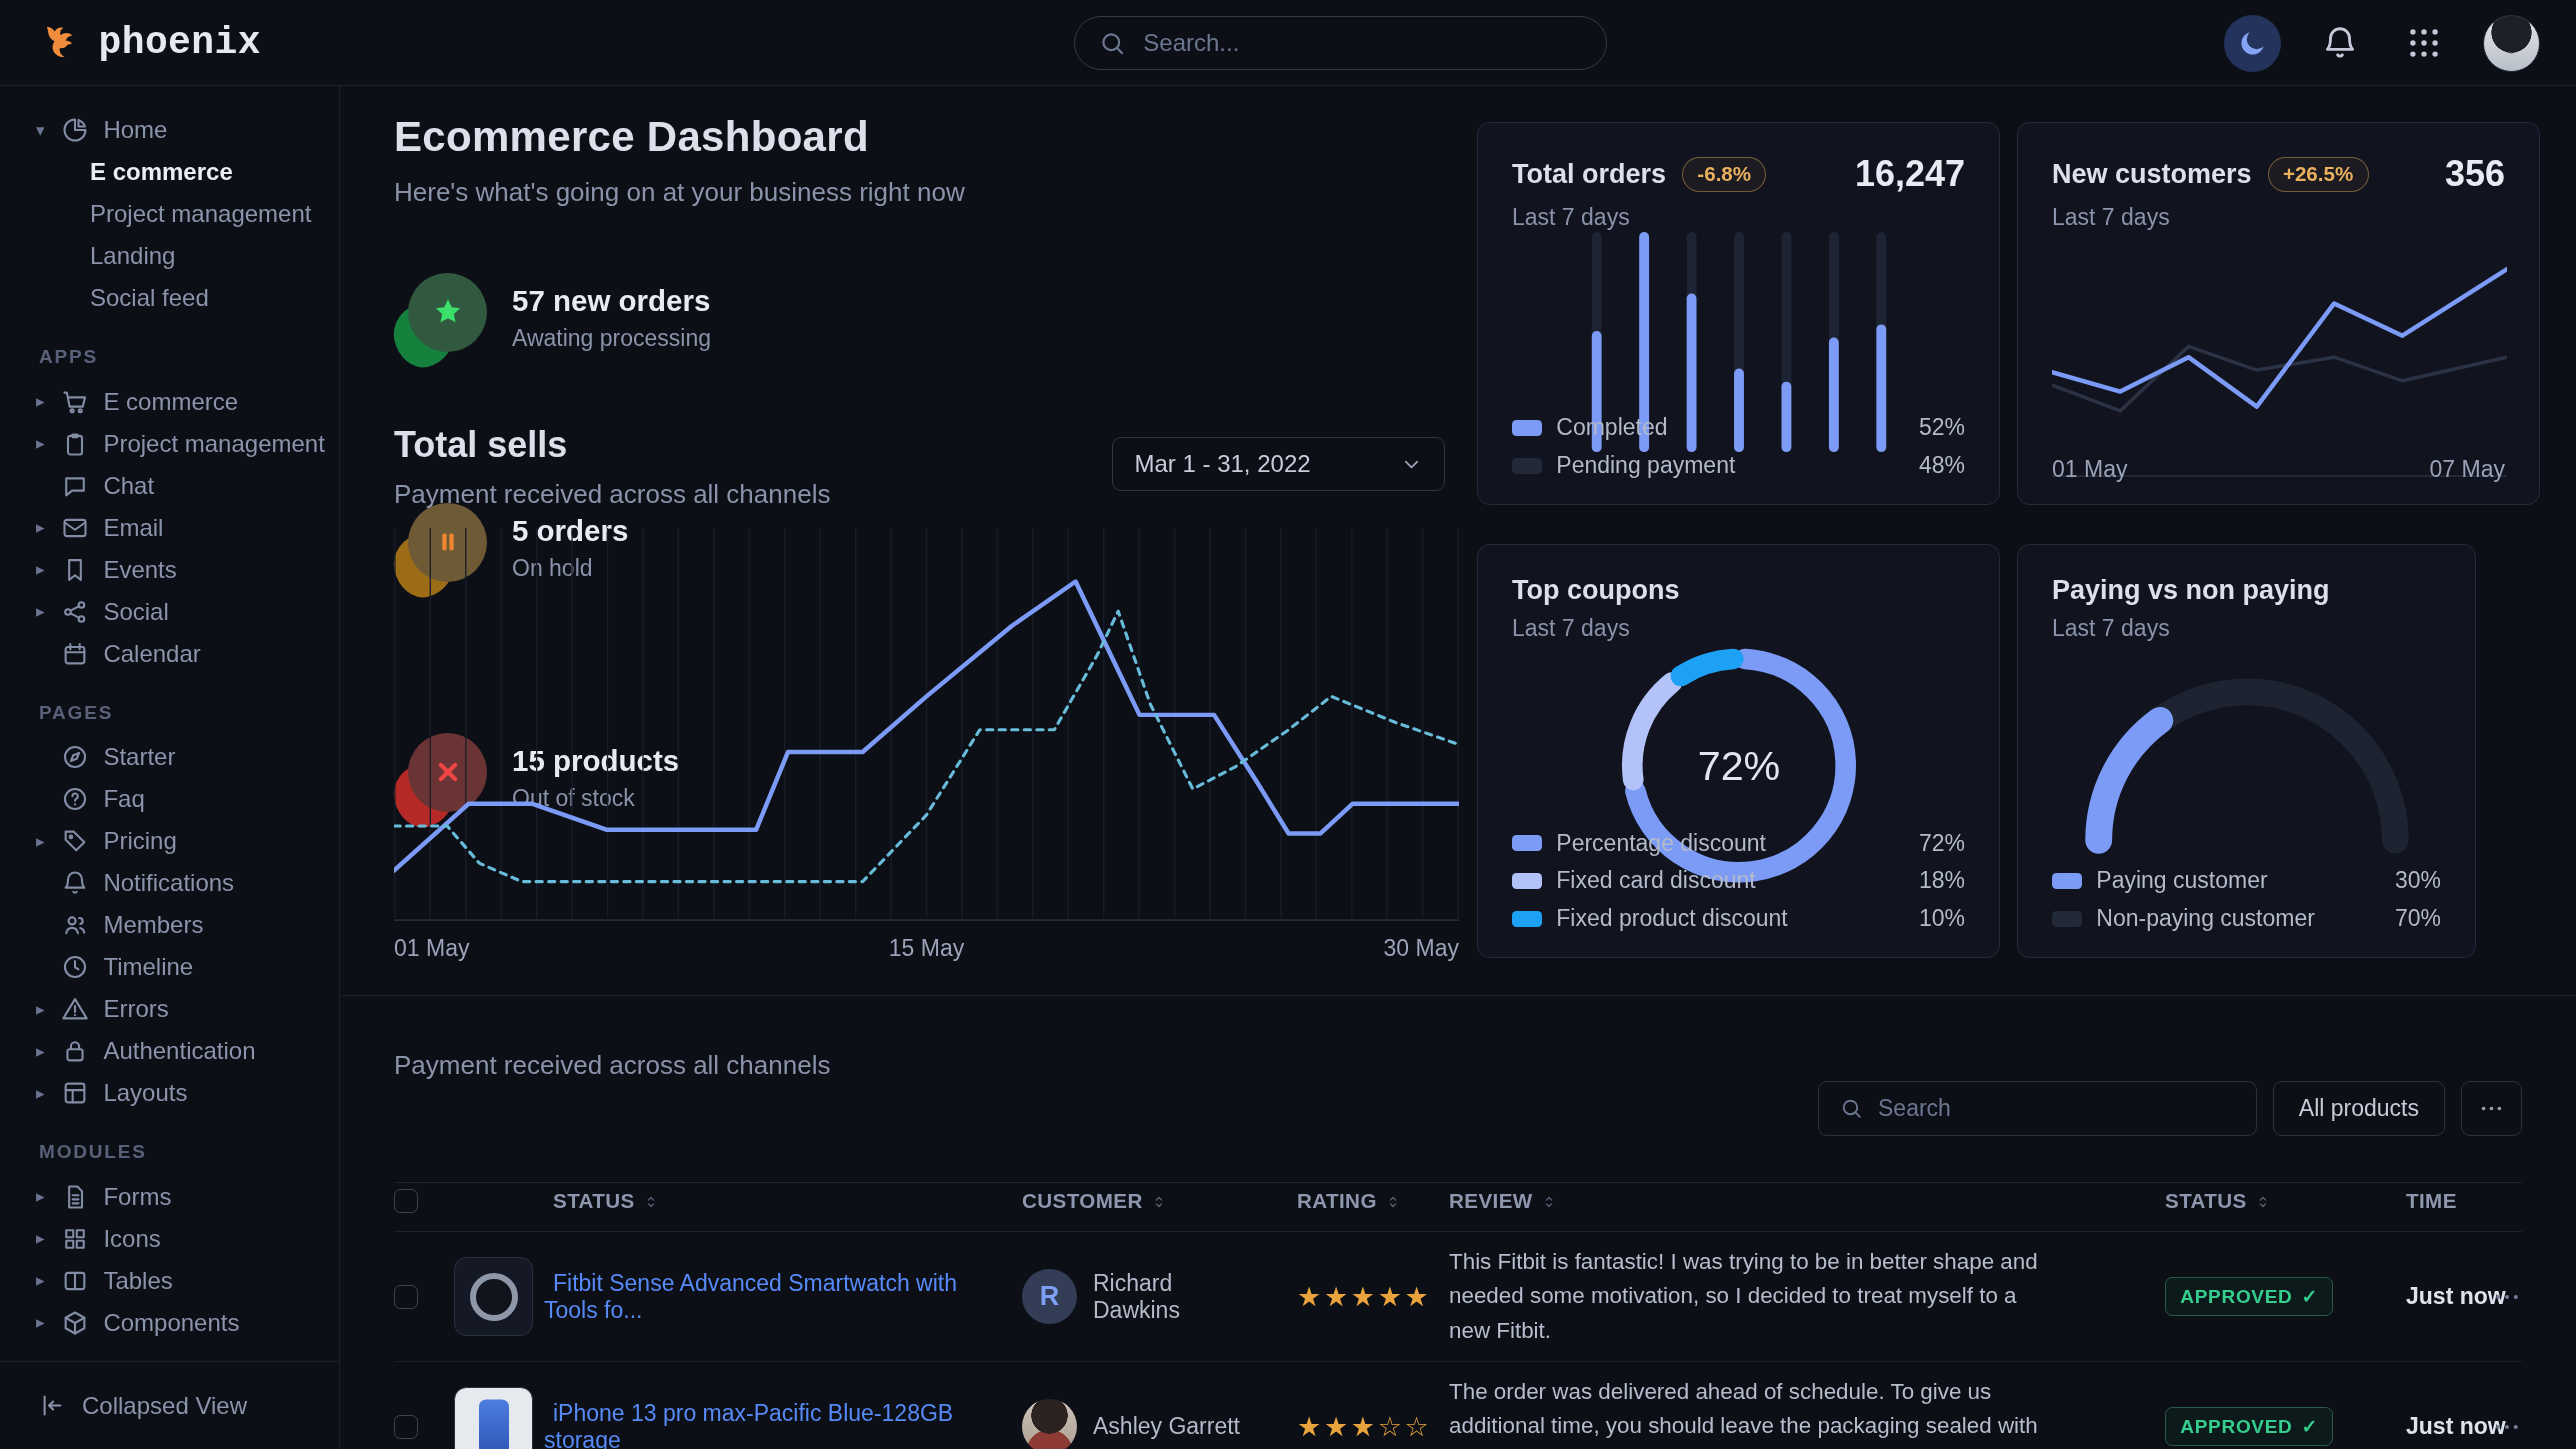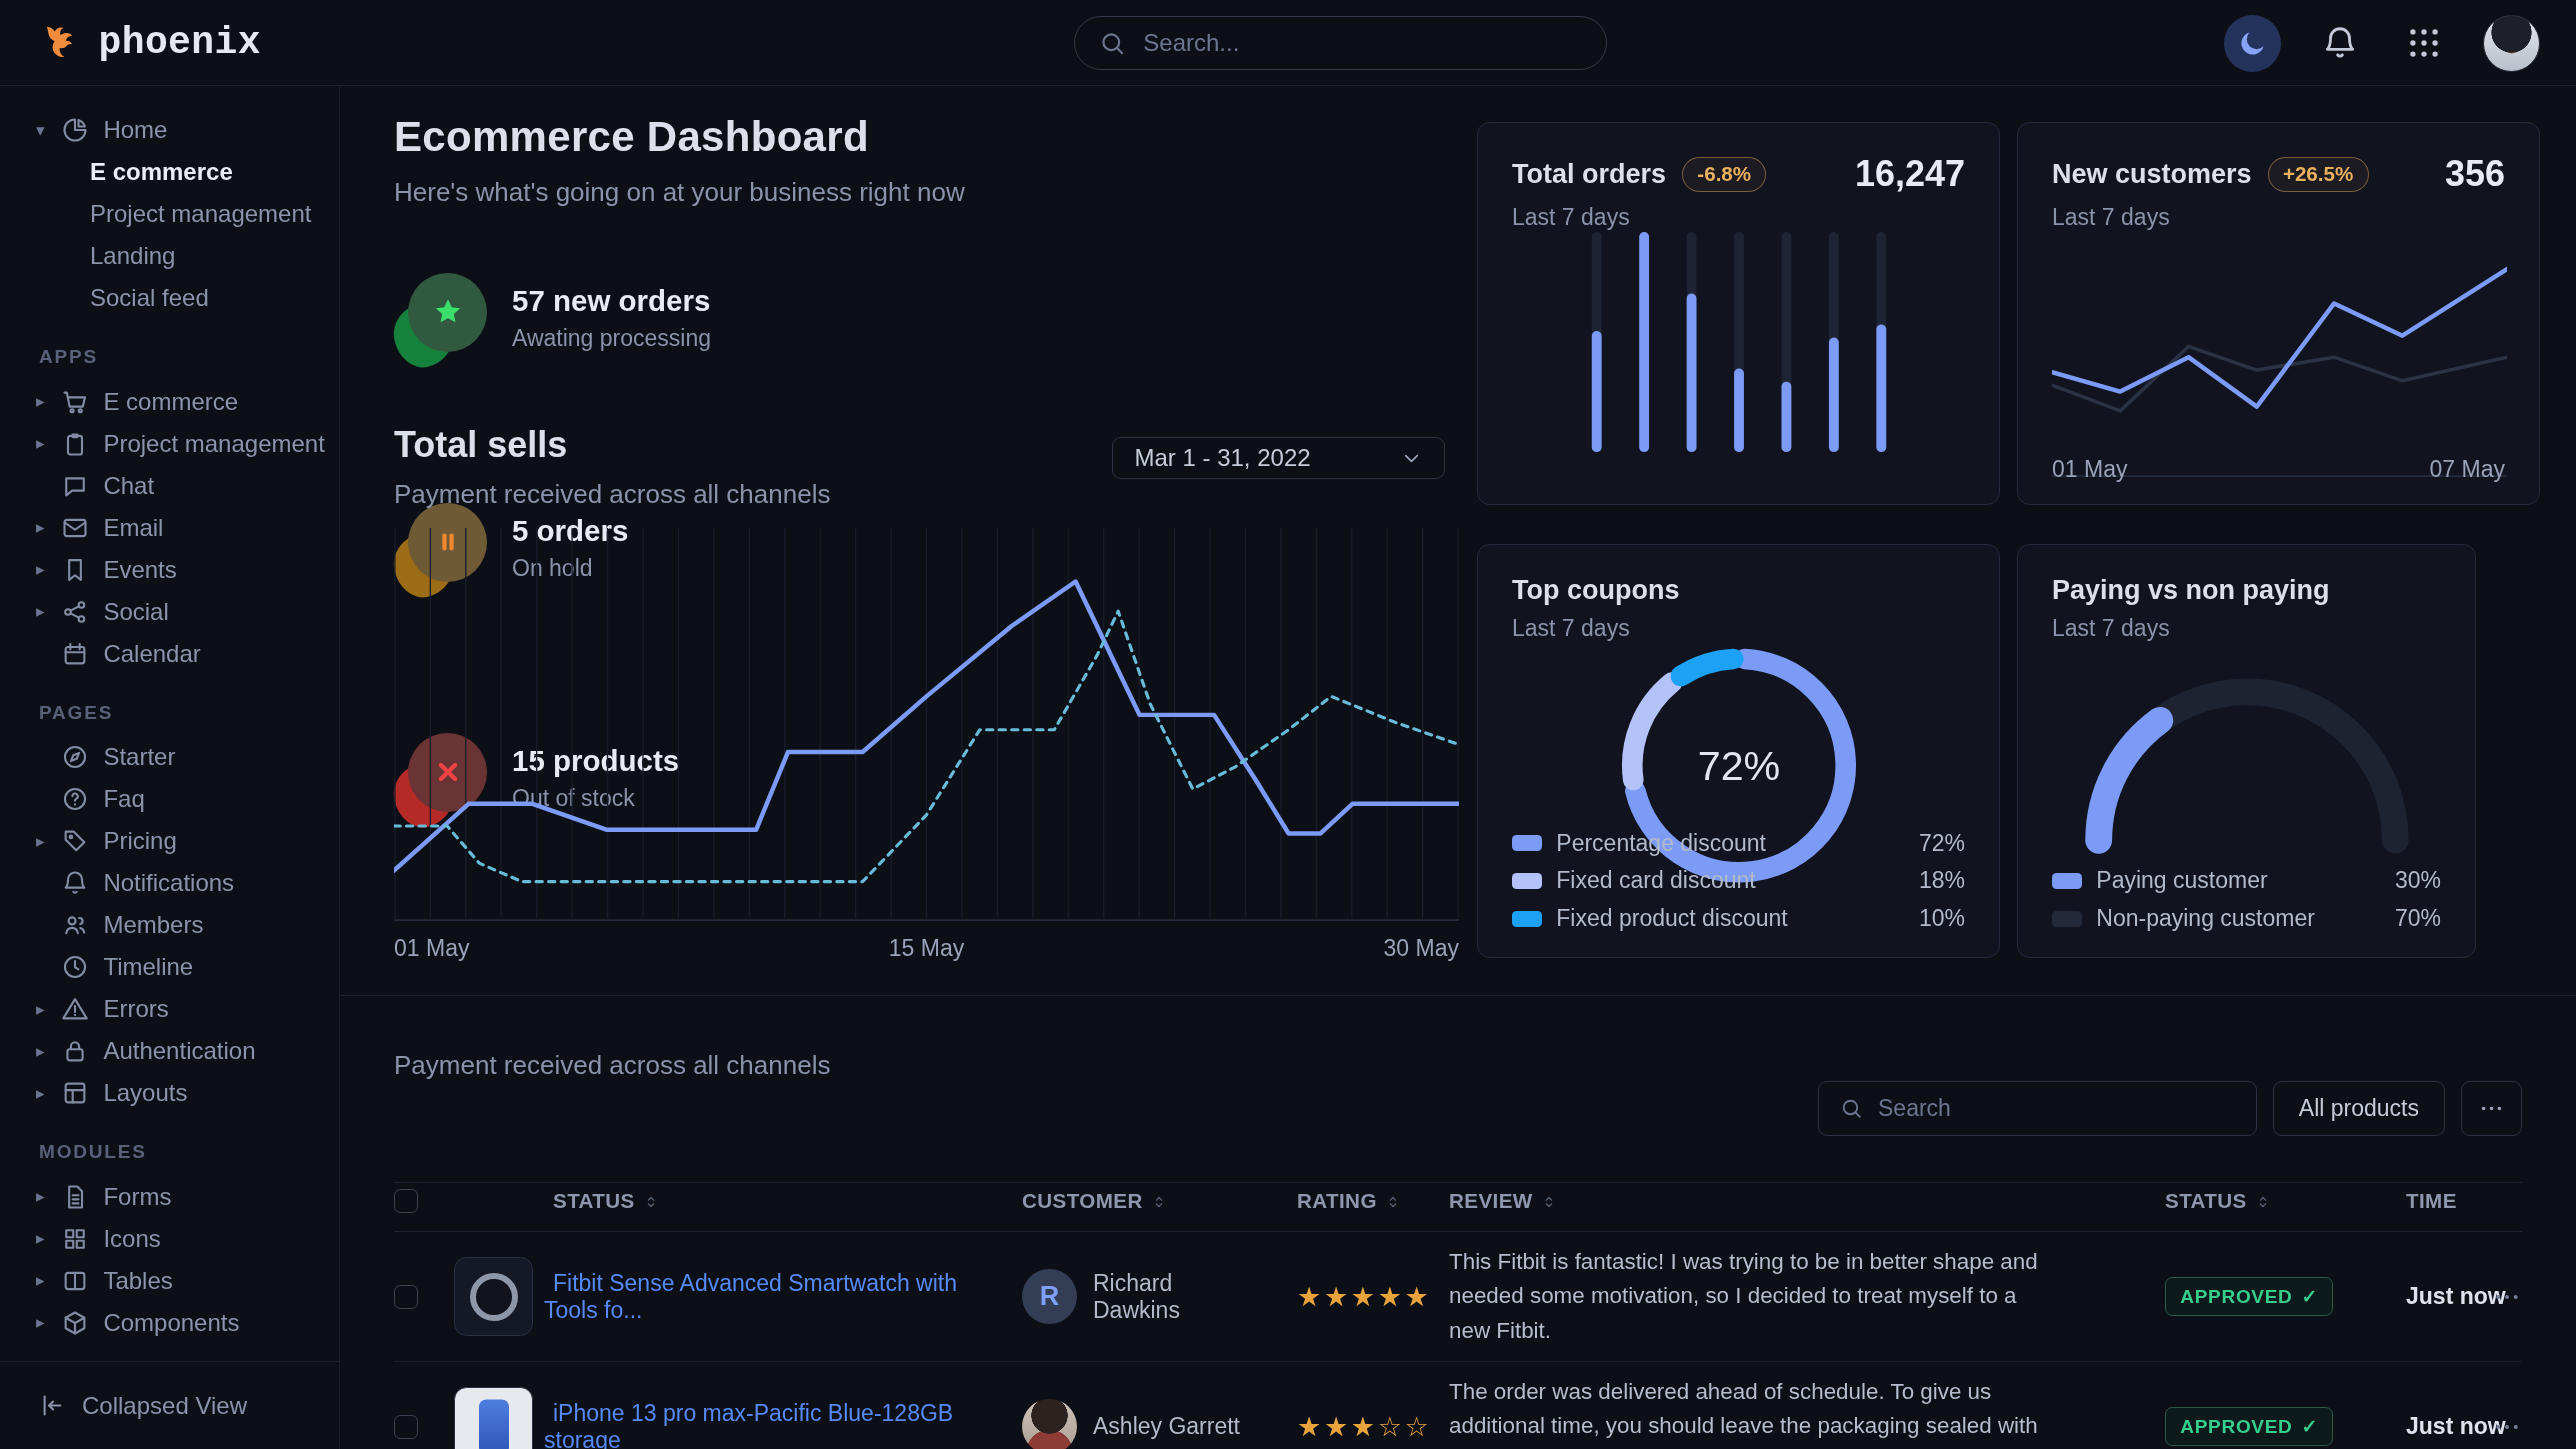--- a/index.html
+++ b/index.html
@@ -67,21 +67,21 @@
   .stat-ic .glyph { width:34px; height:34px; }
   .stat.success .blob { background:#15813c; } .stat.success .circ { background:#31593f; color:#3ae06b; }
   .stat.warning .blob { background:#9c6c16; } .stat.warning .circ { background:#6e5a35; color:#f0872e; }
   .stat.danger  .blob { background:#b52a26; } .stat.danger  .circ { background:#6b3434; color:#ef4444; }
   .stat .val { font-size:29.5px; font-weight:bold; color:#e8ebf3; }
   .stat .sub { margin-top:7.2px; font-size:23px; color:#8a93a9; }
   
   .sells-header { position:absolute; left:54px; top:338px; }
   .sells-header h2 { margin:0; font-size:36px; font-weight:bold; color:#dce0eb; }
   .sells-header .sub { margin-top:12.5px; font-size:26px; color:#8a93a9; }
-  .date-select { position:absolute; left:772px; top:351px; width:333px; height:42px;
+  .date-select { position:absolute; left:772px; top:351px; width:333px; height:54px;
     border:0.9px solid #2c3344; border-radius:9px; display:flex; align-items:center;
     justify-content:space-between; padding:0 21.5px; color:#c6ccda; font-size:24px; cursor:pointer; }
   .date-select .icn { width:23px; height:23px; color:#9aa3b8; }
   .sells-chart { position:absolute; left:54px; top:442px; width:1065px; height:394px; }
   .sells-xlabels { position:absolute; left:54px; top:849px; width:1065px; display:flex;
     justify-content:space-between; font-size:23px; color:#9aa3b8; }
   .section-divider { position:absolute; left:0; right:0; top:909px; height:0.9px; background:#1b202d; }
   
   .card { position:absolute; background:#11141f; border:0.9px solid #242b3c; border-radius:12.5px;
     padding:30px 34px; }
@@ -529,20 +529,32 @@
           <rect x="204.5" y="10" width="11" height="246" rx="5.5" fill="#1e2433"></rect>
           <rect x="204.5" y="162.51999999999998" width="11" height="93.48" rx="5.5" fill="#7b9bf7"></rect>
           <rect x="257.5" y="10" width="11" height="246" rx="5.5" fill="#1e2433"></rect>
           <rect x="257.5" y="177.28" width="11" height="78.72" rx="5.5" fill="#7b9bf7"></rect>
           <rect x="310.5" y="10" width="11" height="246" rx="5.5" fill="#1e2433"></rect>
           <rect x="310.5" y="128.07999999999998" width="11" height="127.92" rx="5.5" fill="#7b9bf7"></rect>
           <rect x="363.5" y="10" width="11" height="246" rx="5.5" fill="#1e2433"></rect>
           <rect x="363.5" y="113.32000000000002" width="11" height="142.67999999999998" rx="5.5" fill="#7b9bf7"></rect>
         </svg>
     </div>
+    <div class="legend" id="legend-orders">
+        <div class="lrow">
+          <span class="sw" style="background:#7b9bf7"></span>
+          <span>Completed</span>
+          <span class="lval">52%</span>
+        </div>
+        <div class="lrow">
+          <span class="sw" style="background:#222938"></span>
+          <span>Pending payment</span>
+          <span class="lval">48%</span>
+        </div>
+      </div>
   </section>
 
   <section class="card c2">
     <div class="card-head">
       <span class="ttl">New customers</span>
       <span class="badge-warn">+26.5%</span>
       <span class="big">356</span>
     </div>
     <div class="period">Last 7 days</div>
     <div class="nc-chart">

